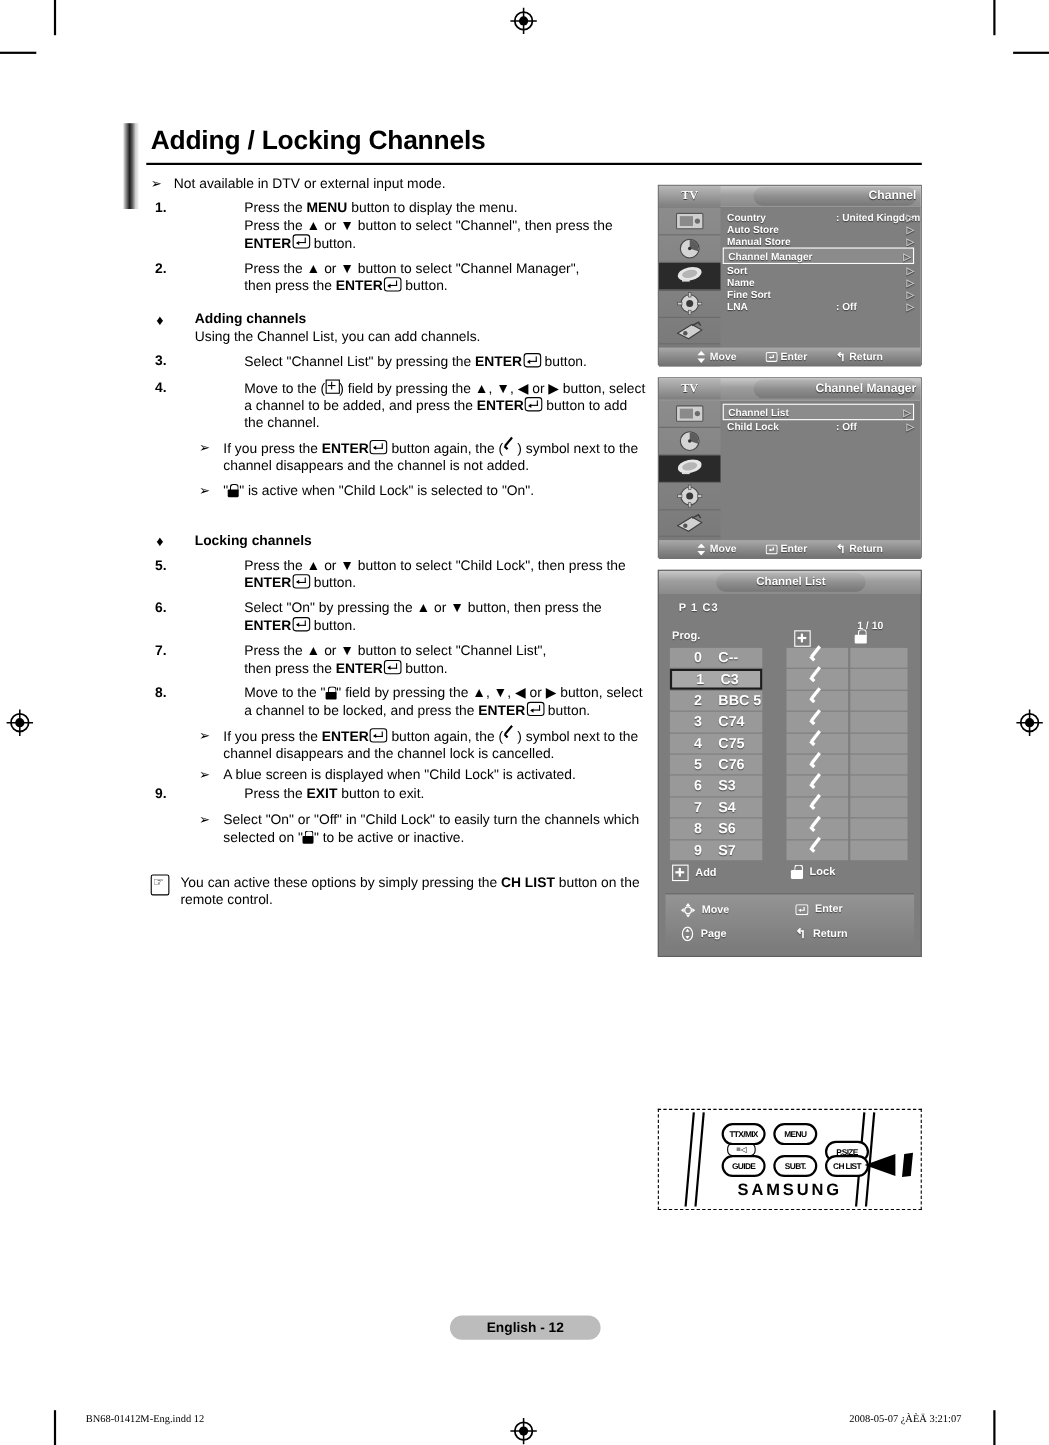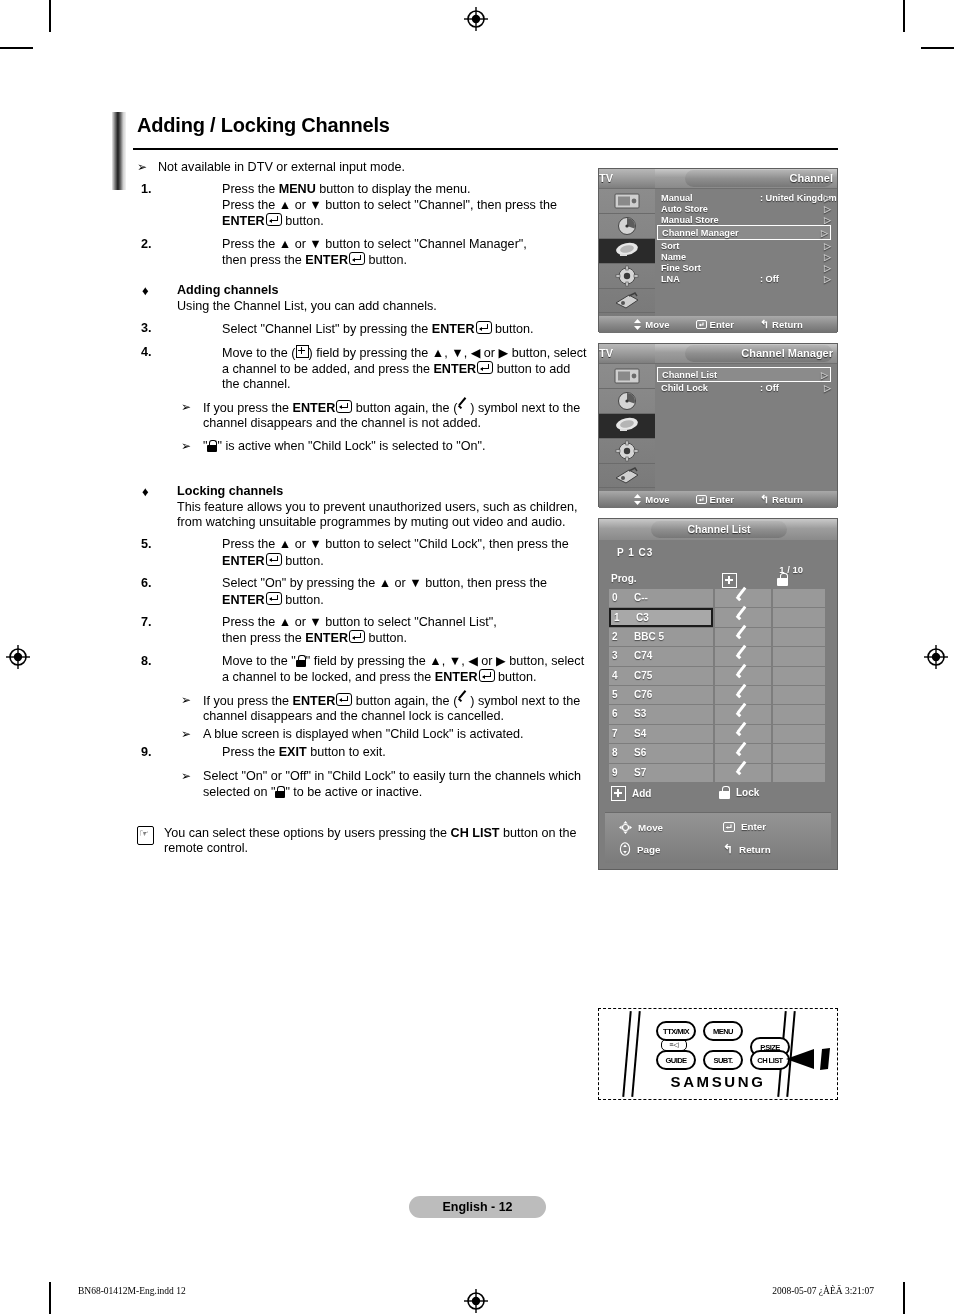--- a/index.html
+++ b/index.html
@@ -3,21 +3,21 @@
 <meta charset="utf-8">
 <style>
   html,body{margin:0;padding:0;background:#fff;}
   body{width:954px;height:1314px;position:relative;font-family:"Liberation Sans",sans-serif;color:#000;overflow:hidden;}
 
   
   .cropmark{position:absolute;background:#000;}
   .regmark{position:absolute;width:26px;height:26px;}
   .regmark svg{display:block;}
   #title-rule{position:absolute;left:133px;top:148px;width:705px;height:2px;background:#000;}
-  #title-text{position:absolute;left:137px;top:114px;font-size:20px;font-weight:bold;letter-spacing:-0.2px;}
+  #title-text{position:absolute;left:137px;top:114px;font-size:24px;font-weight:bold;letter-spacing:-0.2px;}
   #title-accent{position:absolute;left:112px;top:112px;width:14px;height:78px;
      background:linear-gradient(90deg,#e8e8e8 0%,#8d8d8d 18%,#1c1c1c 42%,#6d6d6d 62%,#cfcfcf 80%,#f2f2f2 100%);}
 
   
   #textcol{position:absolute;left:137px;top:160px;width:452px;font-size:12.6px;line-height:15.4px;}
   .note{display:flex;gap:7px;margin:0 0 4px 0;}
   .note .gl{flex:0 0 14px;line-height:15.4px;}
   .note .bd{flex:1;}
   .para-bold{font-weight:bold;margin:6px 0 2px 0;line-height:15.6px;}
   .step{display:flex;gap:0;margin:7px 0 0 0;}
@@ -53,21 +53,21 @@
   .chk:before{content:"";position:absolute;left:1px;top:4px;width:4px;height:2px;background:#000;transform:rotate(45deg);}
   .chk:after{content:"";position:absolute;left:3px;top:2px;width:10px;height:2.2px;background:#000;transform:rotate(-50deg);transform-origin:left bottom;}
   
   .noteicon{display:inline-block;width:15px;height:17px;border:1.4px solid #000;border-radius:2px;position:relative;vertical-align:-4px;}
   .noteicon:before{content:"☞";position:absolute;left:1px;top:-2px;font-size:11px;line-height:17px;}
 
   
   .osd{position:absolute;box-sizing:border-box;}
   .osd-top{position:relative;height:19px;background:linear-gradient(180deg,#c9c9c9,#9d9d9d 45%,#8a8a8a 100%);border-bottom:1px solid #6f6f6f;}
   .osd-tv{position:absolute;left:0;top:0;width:56px;height:19px;background:linear-gradient(180deg,#b8b8b8,#7e7e7e);
-     color:#fff;font-size:11px;font-weight:bold;text-align:left;line-height:19px;text-shadow:0 1px 0 #333;}
+     color:#fff;font-size:11px;font-weight:bold;text-align:center;line-height:19px;text-shadow:0 1px 0 #333;font-family:Liberation Serif, serif;}
   .osd-pill{position:absolute;top:1px;height:17px;border-radius:9px;
      background:linear-gradient(180deg,#b6b6b6,#8f8f8f 50%,#777 100%);
      color:#fff;font-size:11px;font-weight:bold;text-align:right;line-height:17px;text-shadow:0 1px 1px #2b2b2b;}
   .osd-body{position:relative;background:#7f7f7f;}
   .osd-side{position:absolute;left:0;top:0;width:56px;bottom:0;background:linear-gradient(180deg,#8c8c8c,#777);}
   .sideicon{position:relative;height:16.6%;border-bottom:1px solid #6b6b6b;display:flex;align-items:center;justify-content:center;}
   .sideicon.sel{background:#2a2a2a;}
   .sideicon svg{display:block;}
   .osd-items{position:absolute;left:56px;right:0;top:0;padding-top:3px;}
   .osd-row{position:relative;height:11px;display:flex;align-items:center;font-size:9.2px;font-weight:bold;color:#fff;text-shadow:0 1px 1px #3a3a3a;padding-left:6px;}
@@ -95,22 +95,22 @@
   #colhdr .prog{position:absolute;left:2px;top:1px;font-size:10px;font-weight:bold;text-shadow:0 1px 1px #444;}
   #colhdr .addi{position:absolute;left:113px;top:1px;}
   #colhdr .locki{position:absolute;left:168px;top:0px;}
   .lockwhite{display:inline-block;width:11px;height:13px;position:relative;}
   .lockwhite i{position:absolute;left:0;bottom:0;width:11px;height:8px;background:#fff;border-radius:1px;display:block;}
   .lockwhite u{position:absolute;left:2.5px;top:0;width:6px;height:6px;border:1.7px solid #fff;border-bottom:none;border-radius:3px 3px 0 0;display:block;}
   .plusbox-w{display:inline-block;width:13px;height:13px;border:1.6px solid #fff;position:relative;}
   .plusbox-w:before{content:"";position:absolute;left:5px;top:2px;width:1.6px;height:8px;background:#fff;}
   .plusbox-w:after{content:"";position:absolute;left:2px;top:5.3px;width:8px;height:1.6px;background:#fff;}
   .ch-row{position:relative;height:18.4px;margin-bottom:1px;}
-  .ch-name{position:absolute;left:0;top:0;width:104px;height:18.4px;background:#999;
-     color:#fff;font-size:10px;font-weight:bold;line-height:18.4px;text-shadow:0 1px 1px #4a4a4a;box-sizing:border-box;padding-left:3px;}
+  .ch-name{position:absolute;left:0;top:0;width:84px;height:18.4px;background:#999;
+     color:#fff;font-size:13px;font-weight:bold;line-height:18.4px;text-shadow:0 1px 1px #4a4a4a;box-sizing:border-box;padding-left:22px;}
   .ch-row.cur .ch-name{border:2px solid #1b1b1b;background:#a8a8a8;line-height:15px;}
   .ch-name .n{display:inline-block;width:22px;}
   .ch-add{position:absolute;left:106px;top:0;width:56px;height:18.4px;background:#999;display:flex;align-items:center;justify-content:center;}
   .ch-lock{position:absolute;left:164px;top:0;width:52px;height:18.4px;background:#999;}
   .chkw{display:inline-block;width:15px;height:13px;position:relative;}
   .chkw:before{content:"";position:absolute;left:0px;top:5px;width:5px;height:3px;background:#fff;transform:rotate(45deg);}
   .chkw:after{content:"";position:absolute;left:3px;top:3px;width:12px;height:3px;background:#fff;transform:rotate(-52deg);transform-origin:left bottom;}
   #scroll-up{position:absolute;right:2px;top:0;color:#fff;font-size:9px;}
   #scroll-dn{position:absolute;right:2px;bottom:0;color:#fff;font-size:9px;}
   #legend{position:relative;height:20px;margin-top:2px;color:#fff;font-size:10px;font-weight:bold;text-shadow:0 1px 1px #444;}
@@ -231,21 +231,20 @@
 
   <div class="sub">
     <span class="gl arrowglyph">➢</span>
     <span class="bd"><span>"</span><span class="lockg"><i></i><u></u></span><span>" is active when "Child Lock" is selected to "On".</span></span>
   </div>
 
   <div class="bullet" style="margin-top:30px;">
     <span class="dot">♦</span>
     <span class="body">
       <span class="hd">Locking channels</span><br>
-      <span>This feature allows you to prevent unauthorized users, such as children, from watching unsuitable programmes by muting out video and audio.</span>
     </span>
   </div>
 
   <div class="step">
     <span class="num">5.</span>
     <span class="body"><span>Press the ▲ or ▼ button to select "Child Lock", then press the </span><b>ENTER</b><span class="ent"></span><span> button.</span></span>
   </div>
 
   <div class="step">
     <span class="num">6.</span>
@@ -277,21 +276,21 @@
     <span class="body"><span>Press the </span><b>EXIT</b><span> button to exit.</span></span>
   </div>
 
   <div class="sub" style="margin-top:9px;">
     <span class="gl arrowglyph">➢</span>
     <span class="bd"><span>Select "On" or "Off" in "Child Lock" to easily turn the channels which selected on "</span><span class="lockg"><i></i><u></u></span><span>" to be active or inactive.</span></span>
   </div>
 
   <div class="tipline">
     <span class="gl"><span class="noteicon"></span></span>
-    <span class="bd"><span>You can select these options by users pressing the </span><b>CH LIST</b><span> button on the remote control.</span></span>
+    <span class="bd"><span>You can active these options by simply pressing the </span><b>CH LIST</b><span> button on the remote control.</span></span>
   </div>
 
 </div>
 
 <div class="osd" id="osd1" style="left:598px;top:168px;width:240px;height:164px;border:1px solid #5f5f5f;">
   <div class="osd-top">
     <div class="osd-tv">TV</div>
     <div class="osd-pill" style="left:86px;width:148px;">Channel</div>
   </div>
   <div class="osd-body" style="height:144px;">
@@ -343,21 +342,21 @@
               <rect x="4" y="4" width="6" height="2"></rect>
               <rect x="4" y="7.5" width="10" height="2"></rect>
               <rect x="4" y="11" width="8" height="2"></rect>
             </g>
             <circle cx="21" cy="14" r="3" fill="#5d5d5d" stroke="#2c2c2c"></circle>
           </svg>
       </div>
     </div>
     <div class="osd-items">
       <div class="osd-row">
-        <span class="lbl">Manual</span>
+        <span class="lbl">Country</span>
         <span class="val">: United Kingdom</span>
         <span class="arw">▷</span>
       </div>
       <div class="osd-row">
         <span class="lbl">Auto Store</span>
         <span class="arw">▷</span>
       </div>
       <div class="osd-row">
         <span class="lbl">Manual Store</span>
         <span class="arw">▷</span>

